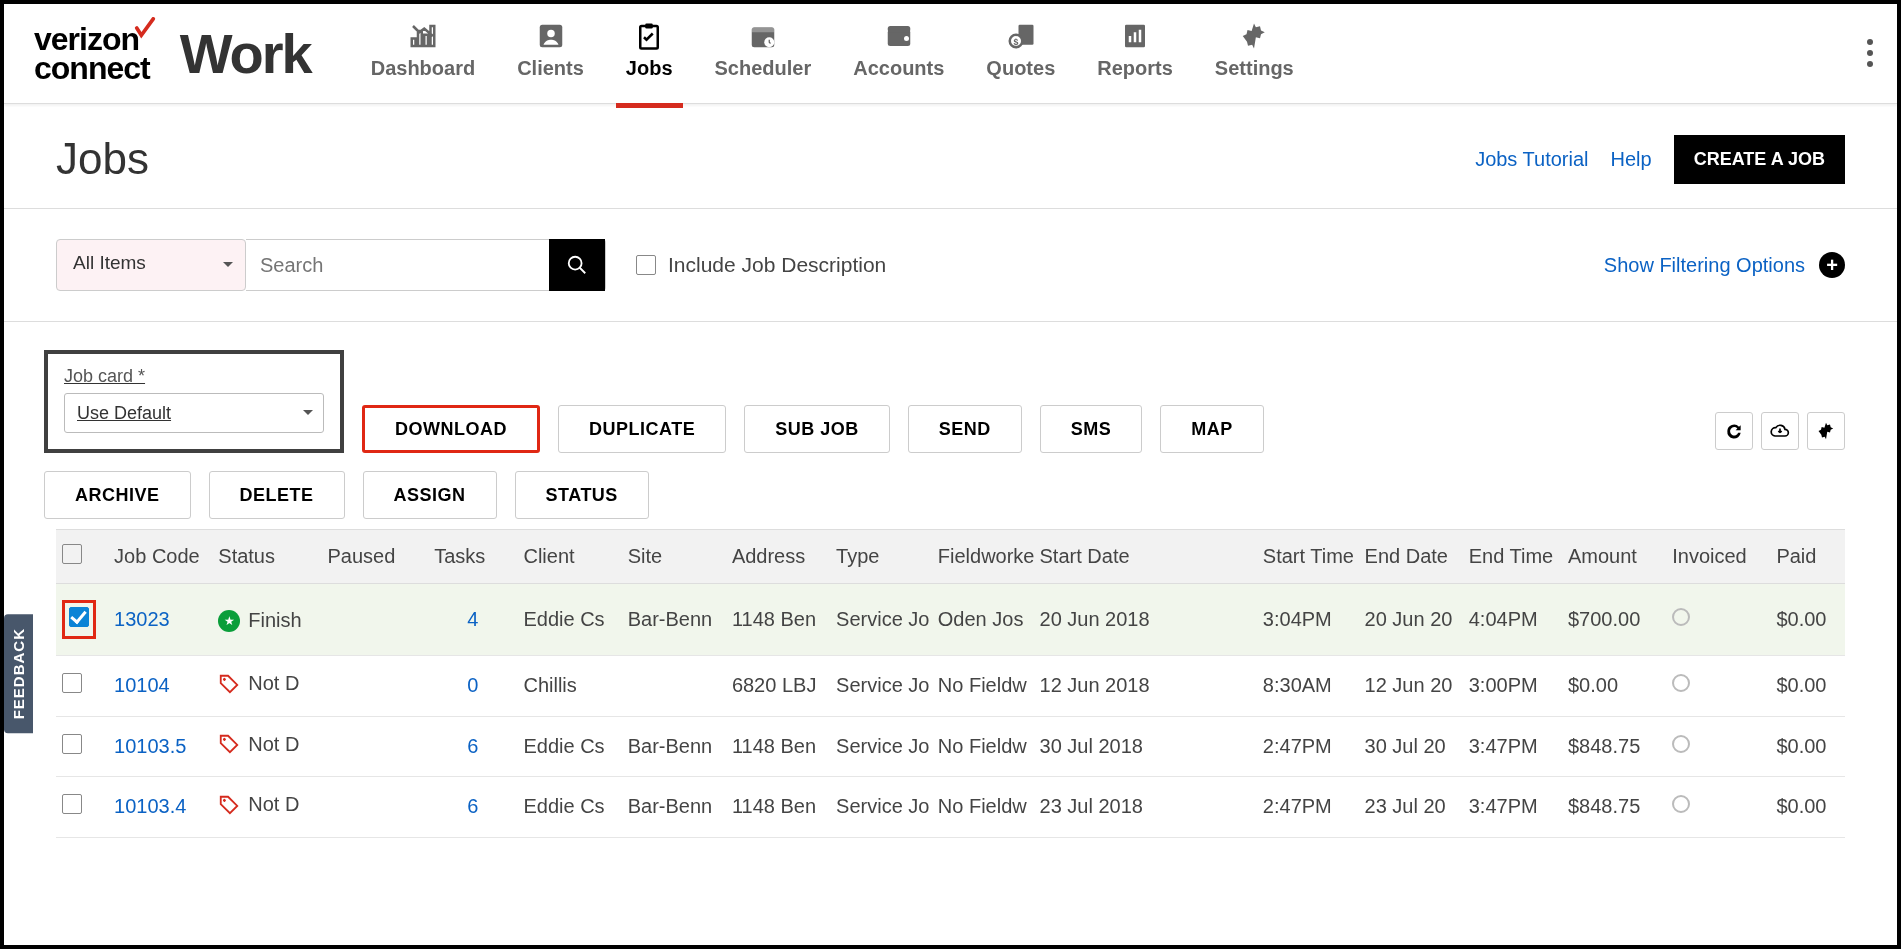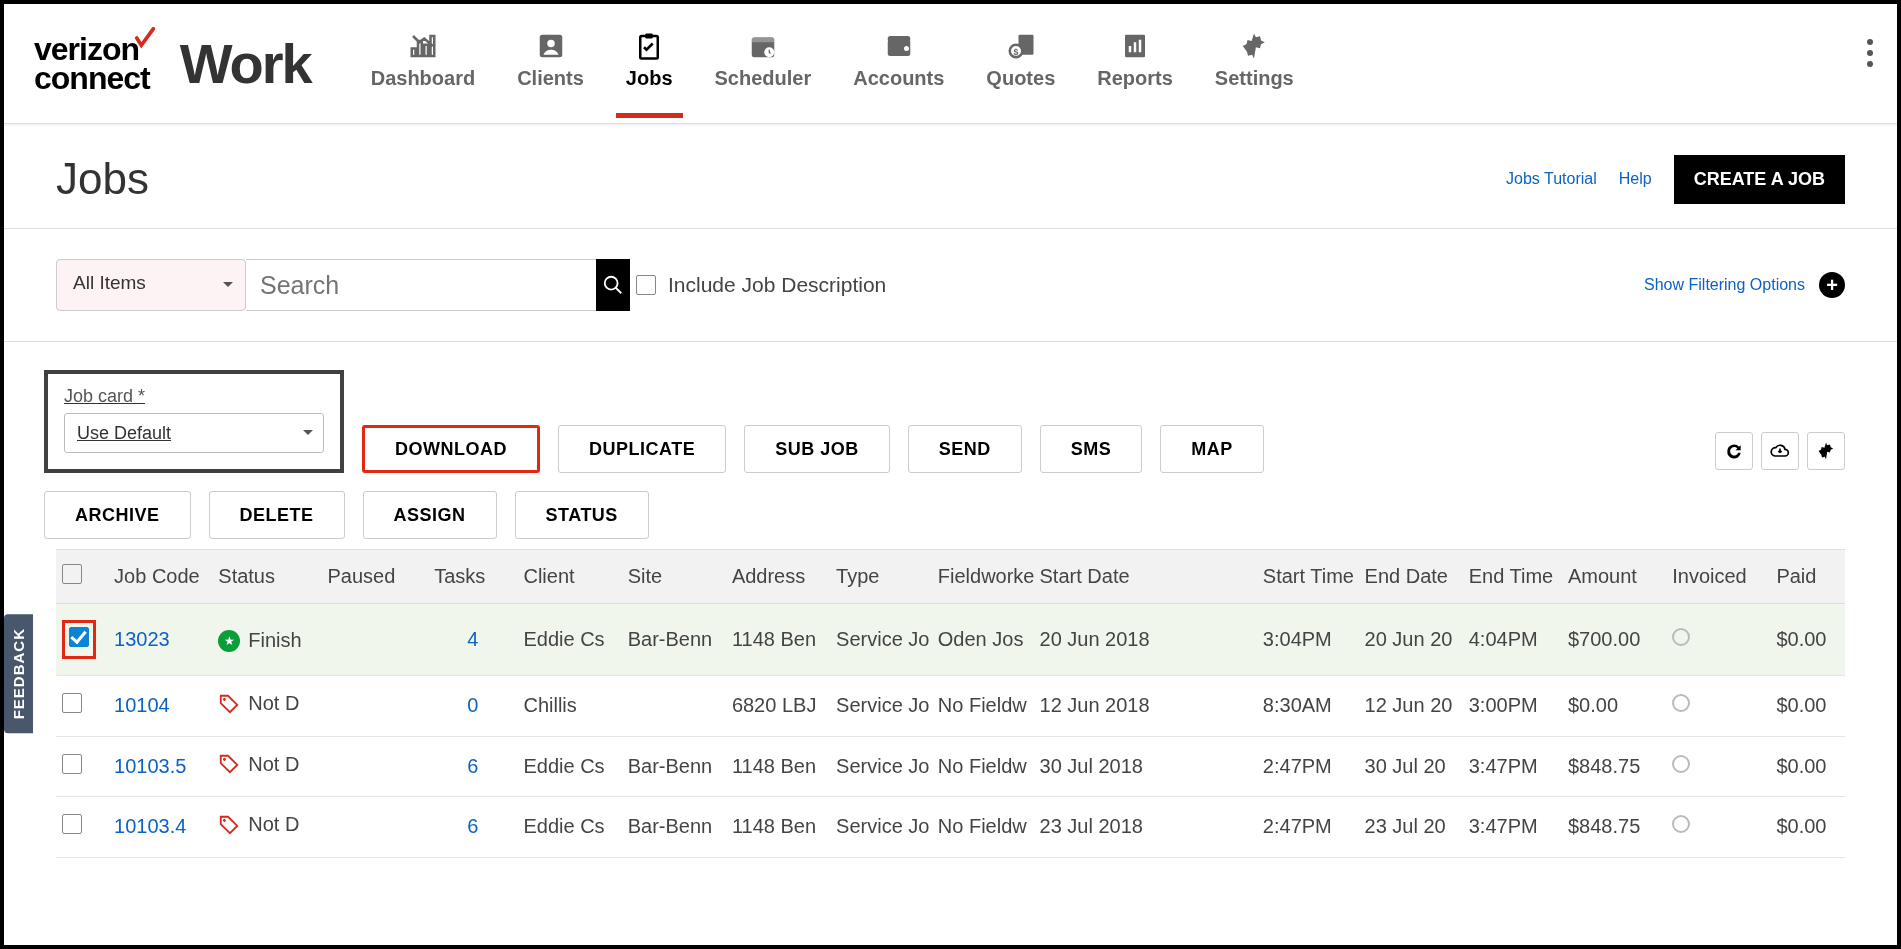--- a/index.html
+++ b/index.html
@@ -11,21 +11,21 @@
     border: 4px solid #000;
     width: 1901px;
     height: 949px;
     overflow: hidden;
     position: relative;
   }
   
   .topnav {
     display: flex;
     align-items: center;
-    height: 120px;
+    height: 100px;
     border-bottom: 1px solid #ddd;
     box-shadow: 0 2px 2px rgba(0,0,0,.05);
     padding: 0 30px 0 30px;
     position: relative;
   }
   .brand {
     display: flex; align-items: center;
     margin-right: 40px;
     font-weight: 800;
   }
@@ -38,28 +38,28 @@
   .nav-item svg{ display:block; margin:0 auto 6px; width:34px; height:30px; fill:#666; }
   .nav-item.active { color:#000;}
   .nav-item.active svg{fill:#000;}
   .nav-item.active::after{content:"";position:absolute;left:-10px;right:-10px;bottom:-22px;height:5px;background:#d52b1e;}
   .kebab { position:absolute; right:24px; top:30px; cursor:pointer;}
   .kebab span{display:block;width:6px;height:6px;background:#555;border-radius:50%;margin:5px 0;}
   
   .page-hdr{display:flex;align-items:center;justify-content:space-between;padding:30px 52px 24px;}
   .page-title{font-size:44px;font-weight:400;color:#333;}
   .hdr-actions{display:flex;align-items:center;gap:22px;}
-  .link{color:#0b62c4;font-size:16px;cursor:pointer;text-align:center;}
+  .link{color:#0b62c4;font-size:20px;cursor:pointer;text-align:center;}
   .btn-black{background:#000;color:#fff;border:none;padding:14px 20px;font-weight:700;font-size:18px;cursor:pointer;}
   
   .filter-bar{border-top:1px solid #ddd;border-bottom:1px solid #ddd;padding:30px 52px;display:flex;align-items:center;gap:0;}
   .select-all{display:flex;align-items:center;border:1px solid #ccc;border-radius:4px;background:#fdf2f4;height:52px;padding:0 38px 4px 16px;font-size:19px;color:#333;position:relative;cursor:pointer;width:190px;}
   .select-all::after{content:"";position:absolute;right:12px;top:22px;border:5px solid transparent;border-top-color:#555;}
   .search-wrap{display:flex;align-items:center;border:1px solid #ccc;border-left:none;border-radius:0 4px 4px 0;height:52px;width:360px;}
-  .search-inp{flex:1;border:none;outline:none;font-size:25px;padding:0 14px;color:#888;background:transparent;}
+  .search-inp{flex:1;border:none;outline:none;font-size:20px;padding:0 14px;color:#888;background:transparent;}
   .search-btn{width:56px;height:52px;background:#000;border:none;display:flex;align-items:center;justify-content:center;cursor:pointer;}
   .search-btn svg{width:22px;height:22px;stroke:#fff;fill:none;stroke-width:2;}
   .chk-wrap{display:flex;align-items:center;gap:12px;margin-left:30px;font-size:21px;color:#444;}
   .chk{width:20px;height:20px;border:1.5px solid #888;border-radius:2px;cursor:pointer;}
   .filter-right{margin-left:auto;display:flex;align-items:center;gap:14px;}
   .plus-circ{width:26px;height:26px;border-radius:50%;background:#000;display:flex;align-items:center;justify-content:center;color:#fff;font-weight:700;font-size:20px;cursor:pointer;}
   
   .actions-area{padding:28px 40px 10px;position:relative;}
   .row1{display:flex;align-items:flex-end;gap:18px;margin-bottom:18px;flex-wrap:nowrap;}
   .jobcard-box{border:4px solid #404040;padding:12px 16px 16px;width:300px;text-decoration:underline;}

